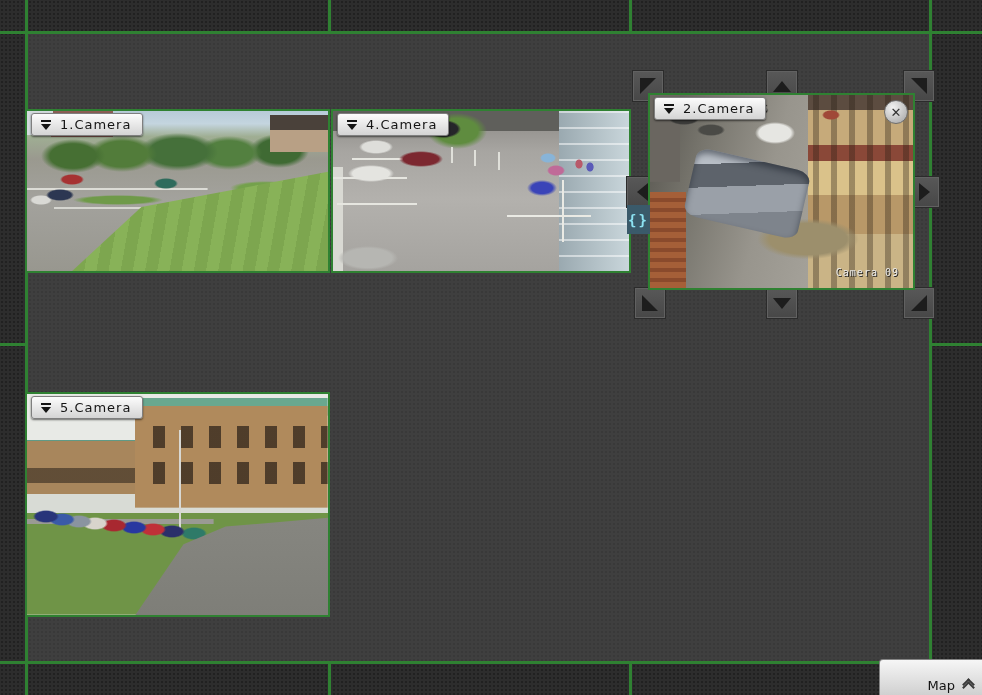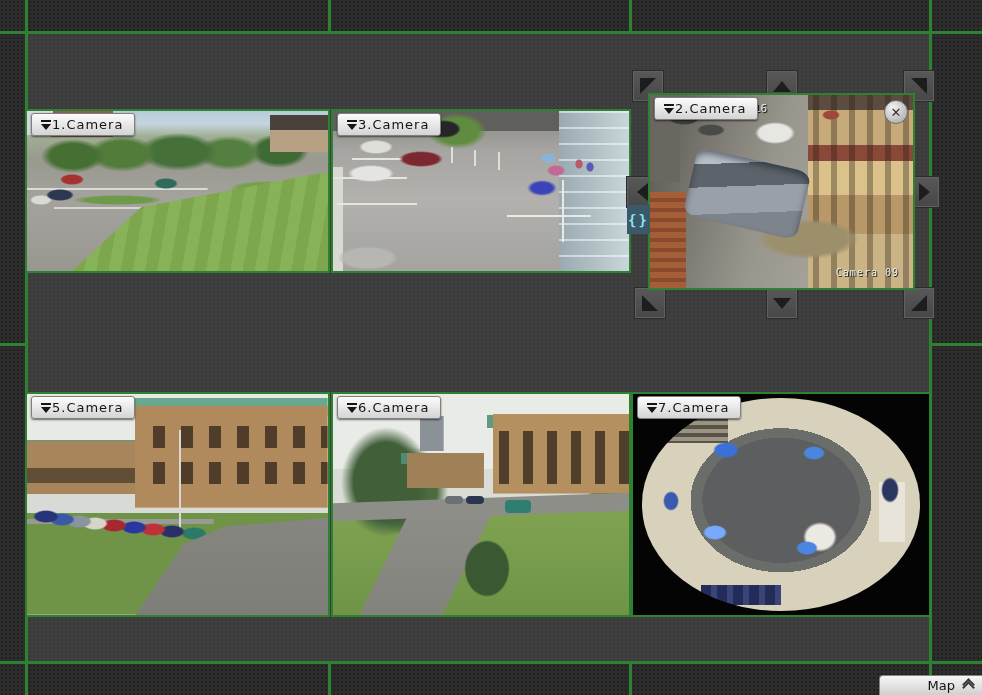--- a/index.html
+++ b/index.html
@@ -19,21 +19,21 @@
   
   .tile{position:absolute;box-sizing:border-box;border:2px solid #2f8132;overflow:hidden;z-index:3;background:#222;}
   #cam1{left:25px;top:109px;width:305px;height:164px;}
   #cam3{left:331px;top:109px;width:300px;height:164px;}
   #cam5{left:25px;top:392px;width:305px;height:225px;text-align:right;}
   #cam6{left:331px;top:392px;width:300px;height:225px;}
   #cam7{left:631px;top:392px;width:300px;height:225px;}
   #cam2{left:648px;top:93px;width:267px;height:197px;z-index:5;}
   .scene{position:absolute;inset:0;}
   
-  .cam-label{position:absolute;top:2px;left:4px;display:flex;align-items:center;
+  .cam-label{position:absolute;top:2px;left:4px;display:flex;align-items:center;gap:8px;
     padding:3px 11px 3px 8px;background:linear-gradient(#fcfcfc,#d4d4d4);
     border:1px solid #7f7f7f;border-radius:3px;color:#141414;font-size:13px;letter-spacing:1px;
     box-shadow:0 1px 2px rgba(0,0,0,.55);z-index:6;cursor:pointer;white-space:nowrap;}
   .drop-icon{position:relative;width:12px;height:10px;flex:0 0 auto;}
   .drop-icon::before{content:"";position:absolute;top:0;left:1px;width:10px;height:2px;background:#141414;}
   .drop-icon::after{content:"";position:absolute;top:4px;left:1px;width:0;height:0;
     border-left:5px solid transparent;border-right:5px solid transparent;border-top:6px solid #141414;}
   
   .nav-btn{position:absolute;width:30px;height:30px;z-index:4;cursor:pointer;
     background:linear-gradient(#585858,#474747);
@@ -58,21 +58,21 @@
   .watermark{position:absolute;right:14px;bottom:10px;z-index:5;color:#eaeaea;
     font-family:"DejaVu Sans Mono",monospace;font-size:10px;letter-spacing:1px;text-shadow:1px 1px 0 #222;}
   .link-icon{position:absolute;left:627px;top:205px;width:23px;height:29px;z-index:6;
     background:#3a5a6a;color:#8ce2f2;font-family:"DejaVu Sans Mono",monospace;
     font-size:14px;font-weight:bold;letter-spacing:2px;display:flex;align-items:center;justify-content:center;
     cursor:pointer;}
   
   .map-panel{position:absolute;right:0;bottom:0;width:87px;height:19px;z-index:10;
     background:linear-gradient(#f6f6f6,#d0d0d0);border:1px solid #848484;border-right:none;border-bottom:none;
     border-top-left-radius:4px;display:flex;align-items:center;justify-content:flex-end;
-    gap:9px;padding:0 9px 0 6px;font-size:13px;color:#141414;cursor:pointer;}
+    gap:9px;padding:16px 9px 0 6px;font-size:13px;color:#141414;cursor:pointer;}
   .dbl-chevron{display:flex;flex-direction:column;align-items:center;}
   .chev{width:7px;height:7px;border-left:2px solid #3a3a3a;border-top:2px solid #3a3a3a;transform:rotate(45deg);}
   .chev + .chev{margin-top:-6px;}
   
   .sc1{background:
     radial-gradient(closest-side,#a63232 80%,transparent) 12% 42%/24px 11px no-repeat,
     radial-gradient(closest-side,#2c3752 80%,transparent) 7% 53%/28px 12px no-repeat,
     radial-gradient(closest-side,#d9d9d5 80%,transparent) 1% 56%/22px 10px no-repeat,
     radial-gradient(closest-side,#2e6b5c 80%,transparent) 46% 45%/24px 11px no-repeat,
     radial-gradient(closest-side,#6f9a49 75%,transparent) 22% 56%/90px 10px no-repeat,
@@ -210,21 +210,21 @@
     <div class="cam-label">
       <span class="drop-icon"></span>
       <span>1.Camera</span>
     </div>
   </div>
 
   <div class="tile" id="cam3">
     <div class="scene sc3"></div>
     <div class="cam-label">
       <span class="drop-icon"></span>
-      <span>3.Camera</span>
+      <span>4.Camera</span>
     </div>
   </div>
 
   <div class="nav-btn" style="left:632px;top:70px;">
       <div class="tri tri-ul"></div>
     </div>
   <div class="nav-btn" style="left:766px;top:70px;">
       <div class="tri tri-up"></div>
     </div>
   <div class="nav-btn" style="left:903px;top:70px;">
@@ -266,42 +266,21 @@
 
   <div class="tile" id="cam5">
     <div class="scene sc5"></div>
     <div class="c5-road"></div>
     <div class="cam-label">
       <span class="drop-icon"></span>
       <span>5.Camera</span>
     </div>
   </div>
 
-  <div class="tile" id="cam6">
-    <div class="scene sc6"></div>
-    <div class="c6-road1"></div>
-    <div class="c6-road2"></div>
-    <div class="c6-tree"></div>
-    <div class="c6-car" style="left:58%;top:48%;width:9%;height:6%;background:#2e7f72;"></div>
-    <div class="c6-car" style="left:38%;top:46%;width:6%;height:4%;background:#6a7078;"></div>
-    <div class="c6-car" style="left:45%;top:46%;width:6%;height:4%;background:#2a3550;"></div>
-    <div class="cam-label">
-      <span class="drop-icon"></span>
-      <span>6.Camera</span>
-    </div>
-  </div>
-
-  <div class="tile" id="cam7">
-    <div class="scene sc7"></div>
-    <div class="c7-ellipse"></div>
-    <div class="cam-label">
-      <span class="drop-icon"></span>
-      <span>7.Camera</span>
-    </div>
-  </div>
+
 
   <div class="map-panel">
     <span>Map</span>
     <span class="dbl-chevron">
       <span class="chev"></span>
         <span class="chev"></span>
     </span>
   </div>
 
 </div>

